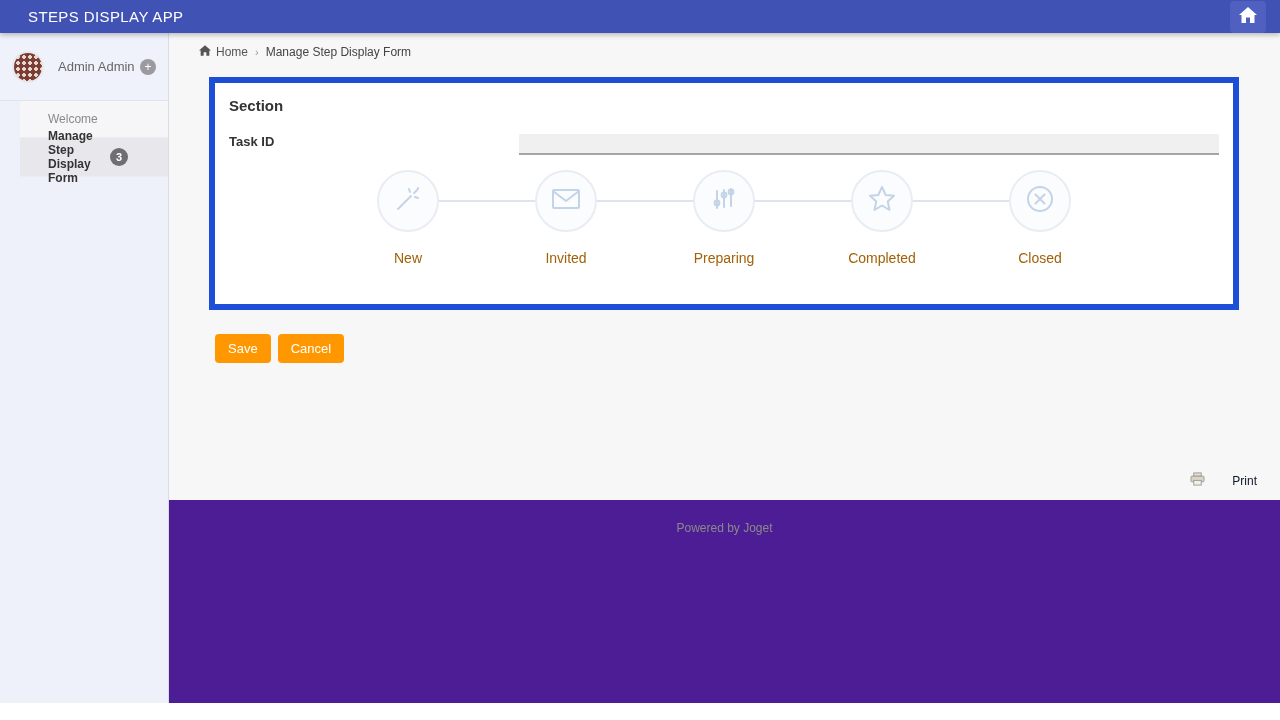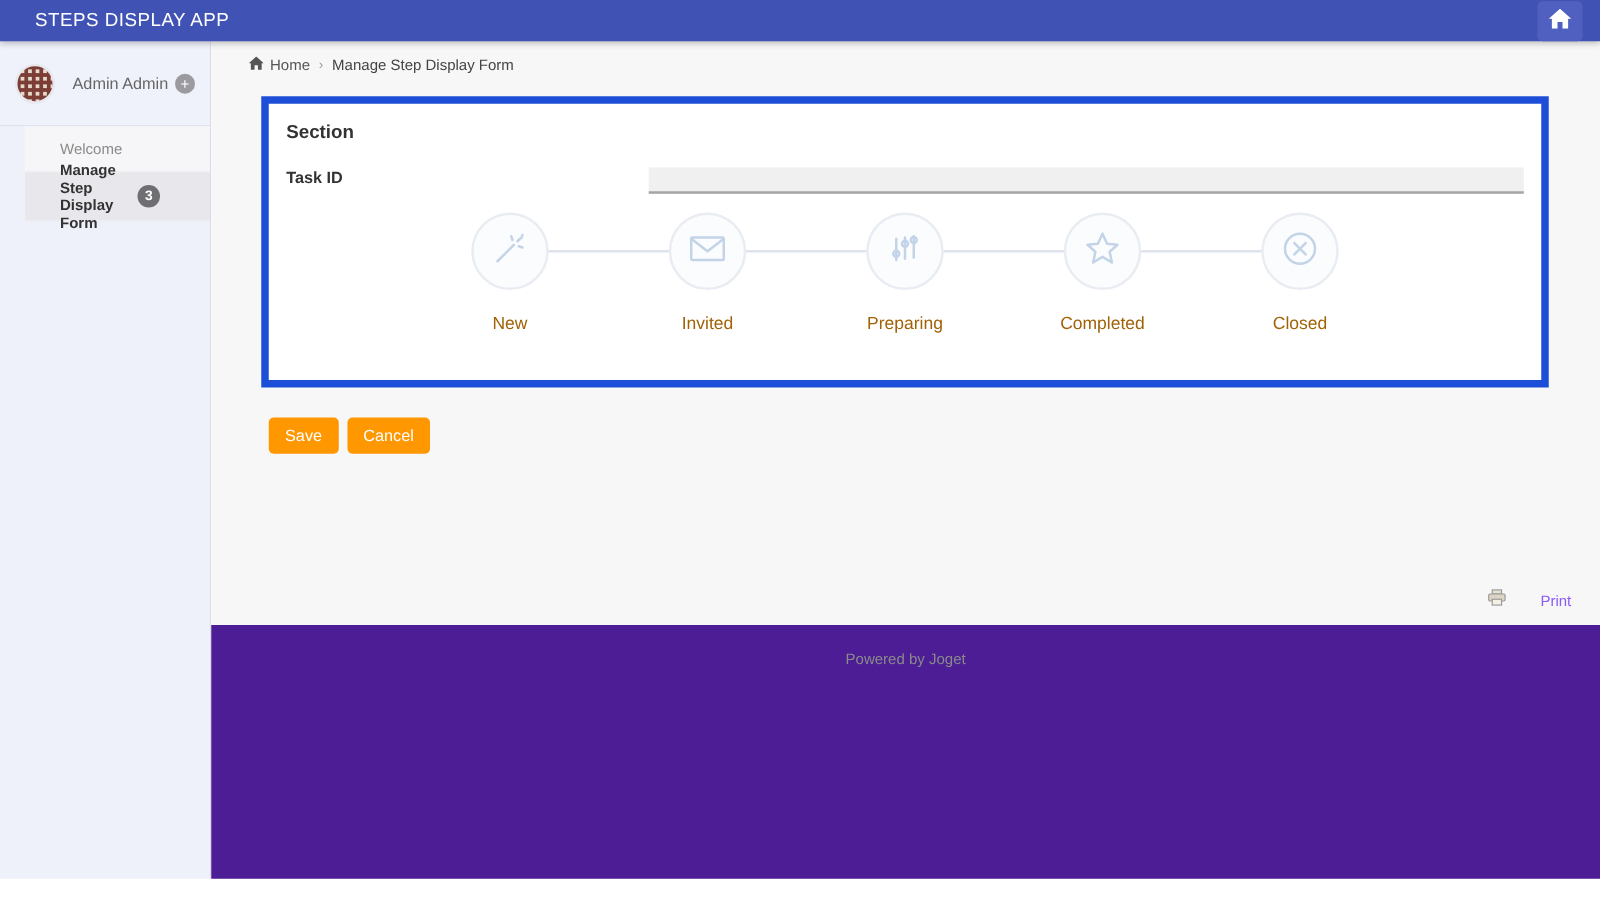--- a/index.html
+++ b/index.html
@@ -241,21 +241,21 @@
   .print-row {
     margin-top: auto;
     align-self: flex-end;
     margin-right: 23px;
     margin-bottom: 10px;
     display: flex;
     align-items: center;
     gap: 5px;
   }
   .print-link {
-    color: #8b5cf6;
+    color: #0f172a;
     font-size: 12px;
     text-decoration: none;
     margin-left: 22px;
   }
 
   
   .footer {
     flex: 1;
     background: #4c1d95;
     text-align: center;

